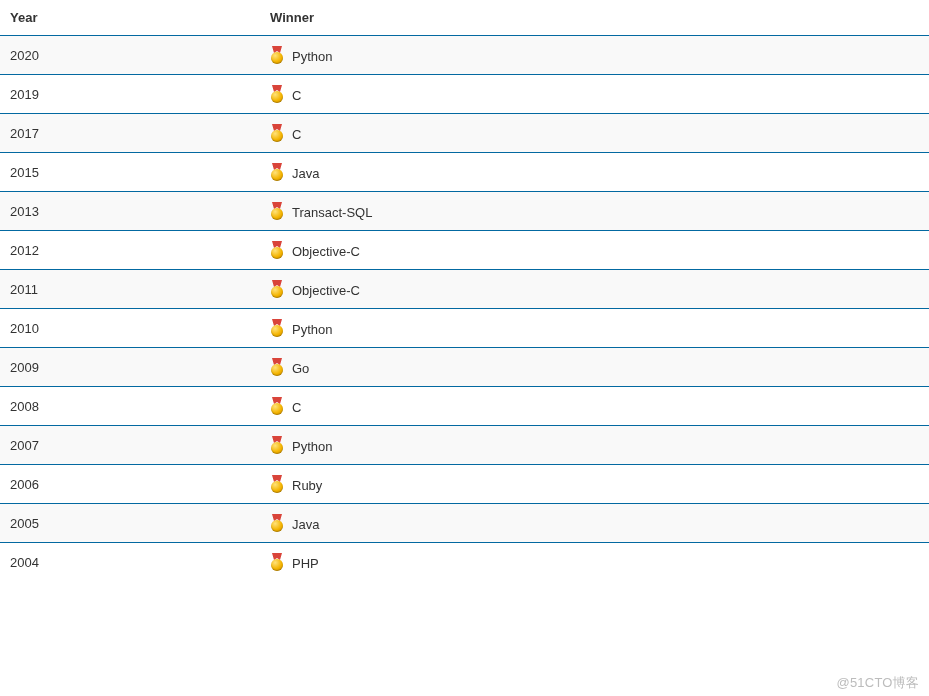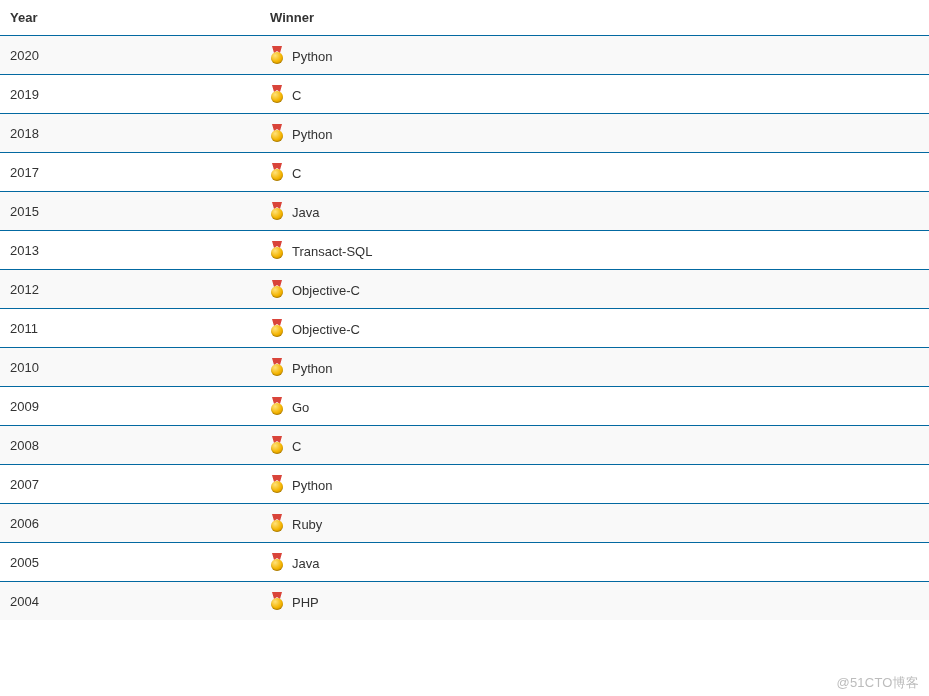--- a/index.html
+++ b/index.html
@@ -89,32 +89,20 @@
           <div class="winner-cell">
             <span class="medal-icon">
               <span class="ribbon"></span>
               <span class="disc"></span>
             </span>
             <span>C</span>
           </div>
         </td>
       </tr>
       <tr>
-        <td class="col-year">2018</td>
-        <td class="col-winner">
-          <div class="winner-cell">
-            <span class="medal-icon">
-              <span class="ribbon"></span>
-              <span class="disc"></span>
-            </span>
-            <span>Python</span>
-          </div>
-        </td>
-      </tr>
-      <tr>
         <td class="col-year">2017</td>
         <td class="col-winner">
           <div class="winner-cell">
             <span class="medal-icon">
               <span class="ribbon"></span>
               <span class="disc"></span>
             </span>
             <span>C</span>
           </div>
         </td>

